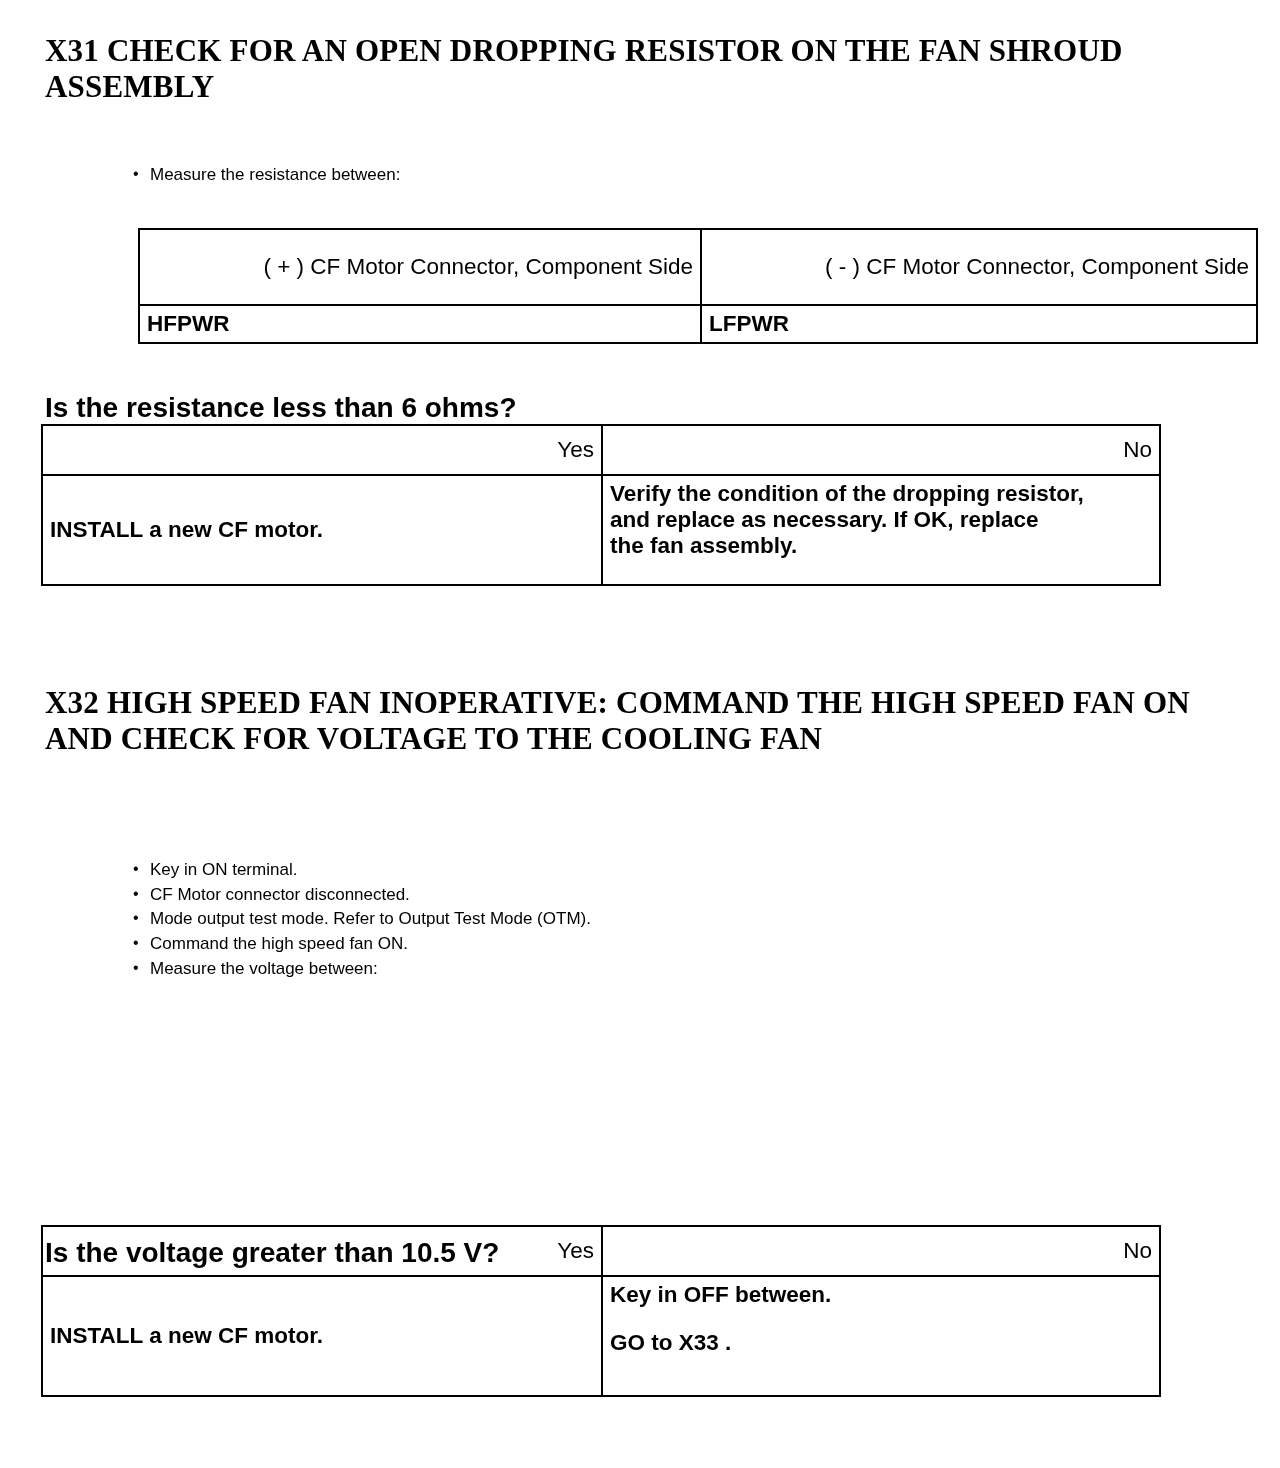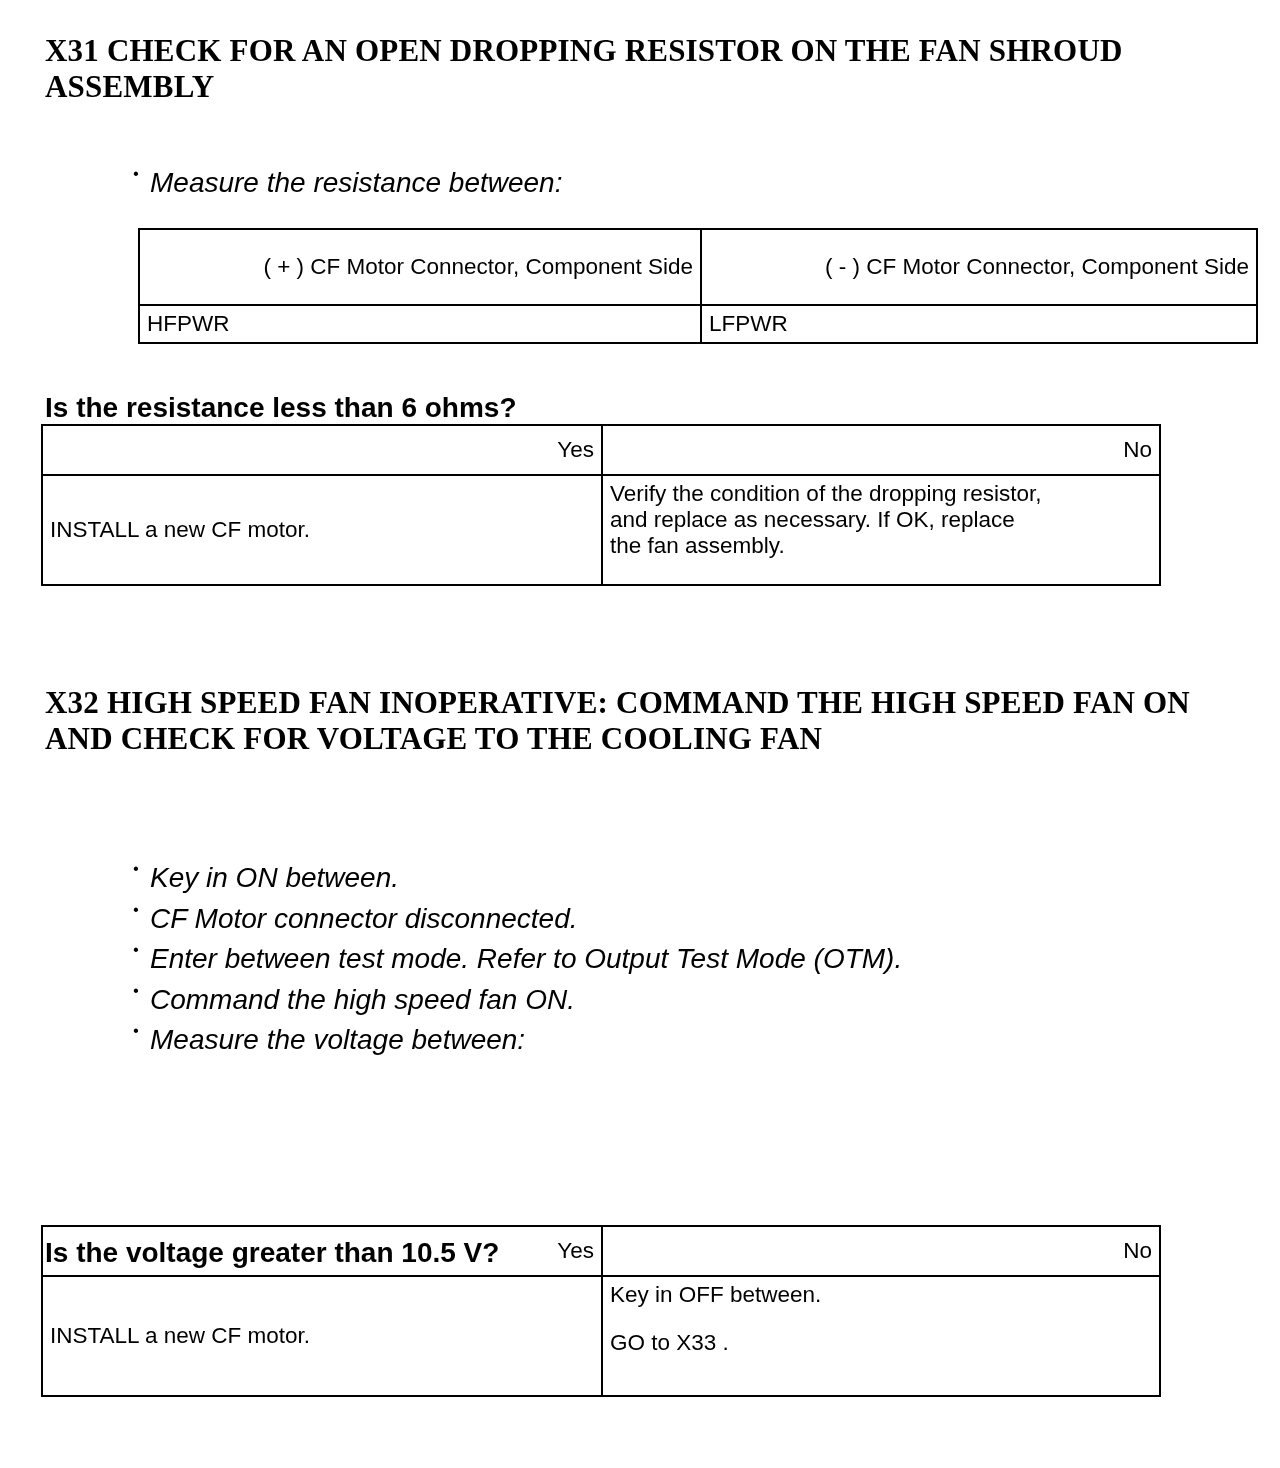--- a/index.html
+++ b/index.html
@@ -33,26 +33,25 @@
   }
 
   
   .bullets {
     list-style: none;
     margin: 0;
     padding: 0;
   }
   .bullets li {
     font-family: "Liberation Sans", sans-serif;
-    font-size: 28px;
+    font-size: 17px;
     line-height: 1.45;
     position: relative;
     padding-left: 17px;
     white-space: nowrap;
-    font-style: italic;
   }
   .bullets li::before {
     content: "\2022";
     position: absolute;
     left: 0;
     top: -1px;
     font-size: 16px;
   }
   .bullets li.serifish {
     font-family: "Liberation Sans", sans-serif;
@@ -70,21 +69,21 @@
     vertical-align: top;
     padding: 5px 7px;
   }
   .hdr-center {
     text-align: right;
     font-weight: normal;
     vertical-align: middle;
   }
   .cell-plain {
     text-align: left;
-    font-weight: normal;
+    font-weight: bold;
   }
   .mid {
     vertical-align: middle;
   }
 
   .question {
     font-family: "Liberation Sans", sans-serif;
     font-weight: bold;
     font-size: 28px;
     margin: 0;
@@ -144,23 +143,23 @@
         </td>
       </tr>
     </tbody>
   </table>
 
   <div class="abs" style="left:45px; top:685px; width:1195px;">
     <h1 class="section-title">X32 HIGH SPEED FAN INOPERATIVE: COMMAND THE HIGH SPEED FAN ON AND CHECK FOR VOLTAGE TO THE COOLING FAN</h1>
   </div>
 
   <ul class="bullets abs" style="left:133px; top:858px; width:1050px;">
-    <li>Key in ON between.</li>
+    <li>Key in ON terminal.</li>
     <li>CF Motor connector disconnected.</li>
-    <li class="serifish">Enter between test mode. Refer to Output Test Mode (OTM).</li>
+    <li class="serifish">Mode output test mode. Refer to Output Test Mode (OTM).</li>
     <li>Command the high speed fan ON.</li>
     <li>Measure the voltage between:</li>
   </ul>
 
 
   <p class="question abs" style="left:45px; top:1193px;margin-top:44px;">Is the voltage greater than 10.5 V?</p>
 
   <table class="abs" style="left:41px; top:1225px; width:1118px;">
     <colgroup>
         <col style="width:560px">

